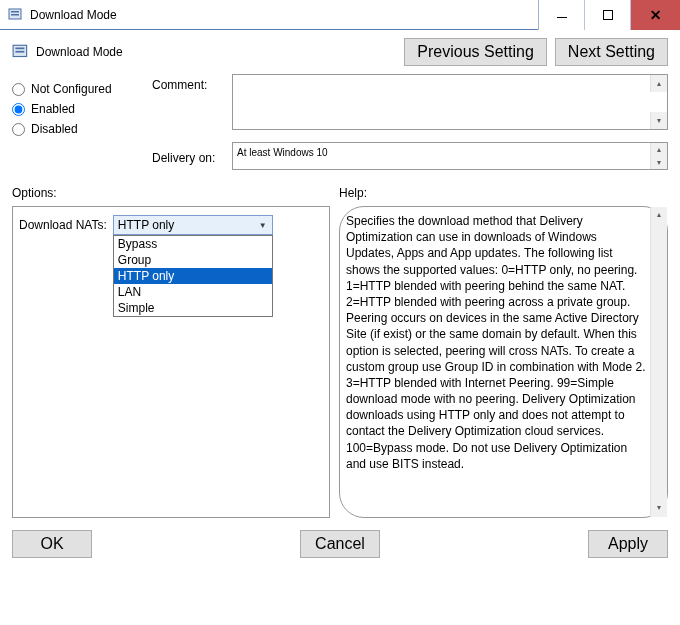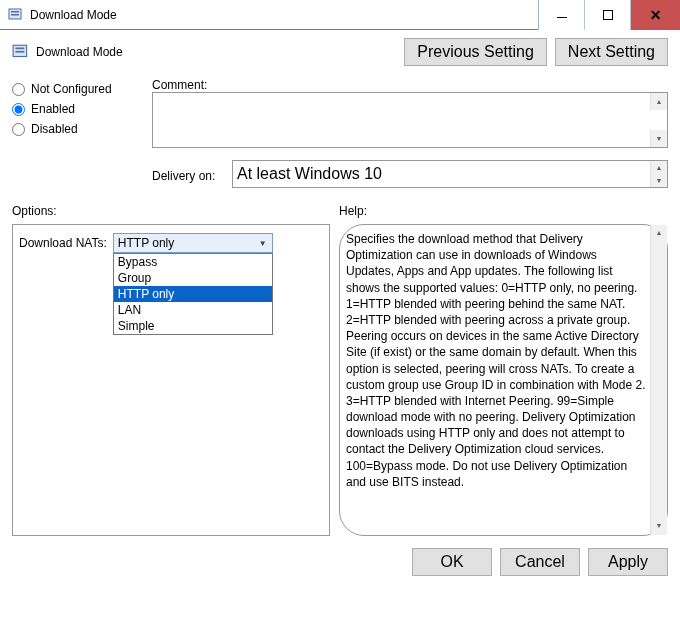--- a/index.html
+++ b/index.html
@@ -94,21 +94,21 @@
     position:relative;
     border:1px solid #989898;
     background:#fff;
     height:56px;
     margin-bottom:10px;
   }
   .textarea-wrap.supported { height:28px; }
   .textarea-wrap .content {
     position:absolute; left:4px; top:4px; right:18px; bottom:2px;
     overflow:hidden;
-    font-size:16px;
+    font-size:10px;
   }
   .scroll-arrows {
     position:absolute; right:0; top:0; bottom:0; width:17px;
     display:flex; flex-direction:column; justify-content:space-between;
   }
   .scroll-arrow {
     height:17px; background:#f0f0f0;
     display:flex; align-items:center; justify-content:center;
     font-size:8px; color:#606060;
     border-left:1px solid #e0e0e0;
@@ -172,21 +172,21 @@
     padding:1px 4px;
     line-height:15px;
     height:16px;
   }
   .combo-item.selected {
     background:#0a64c8;
     color:#fff;
   }
   
   .bottom {
-    display:flex; justify-content:flex-end;
+    display:flex; justify-content:space-between;
     gap:8px;
     padding: 12px 12px 0 12px;
   }
   .btn.wide { width:80px; text-align:center; padding:4px 0;}
   
   .policy-icon svg { display:block; }
 </style>
 </head>
 <body>
 
@@ -237,21 +237,21 @@
         <input type="radio" name="state" checked="" style="">
         <span>Enabled</span>
       </label>
       <label class="radio-item">
         <input type="radio" name="state" style="">
         <span>Disabled</span>
       </label>
     </div>
 
     <div style="flex:1">
-      <div style="display:flex;flex-direction:column;">
+      <div style="display:flex;">
         <div class="labels-col">
             <div class="lbl">Comment:</div>
           </div>
         <div class="fields-col">
           <div class="textarea-wrap">
             <div class="content"></div>
             <div class="scroll-arrows">
               <div class="scroll-arrow sa-up"></div>
               <div class="scroll-arrow sa-down"></div>
             </div>

